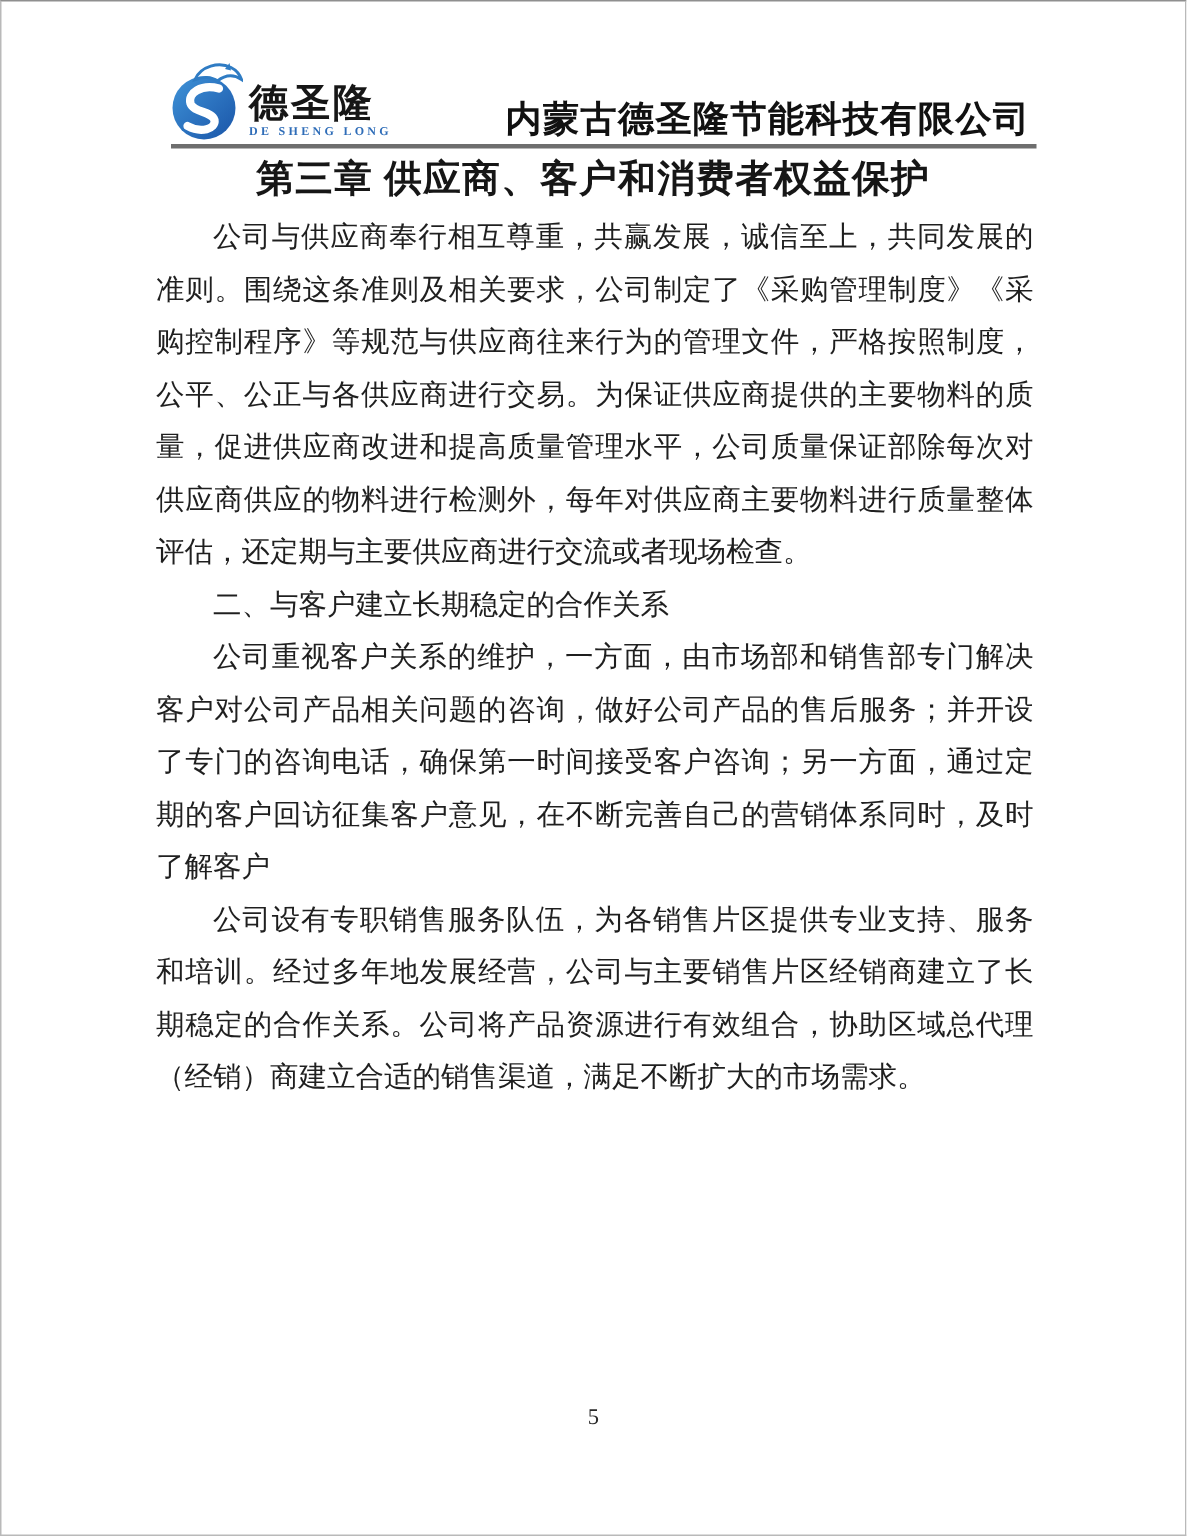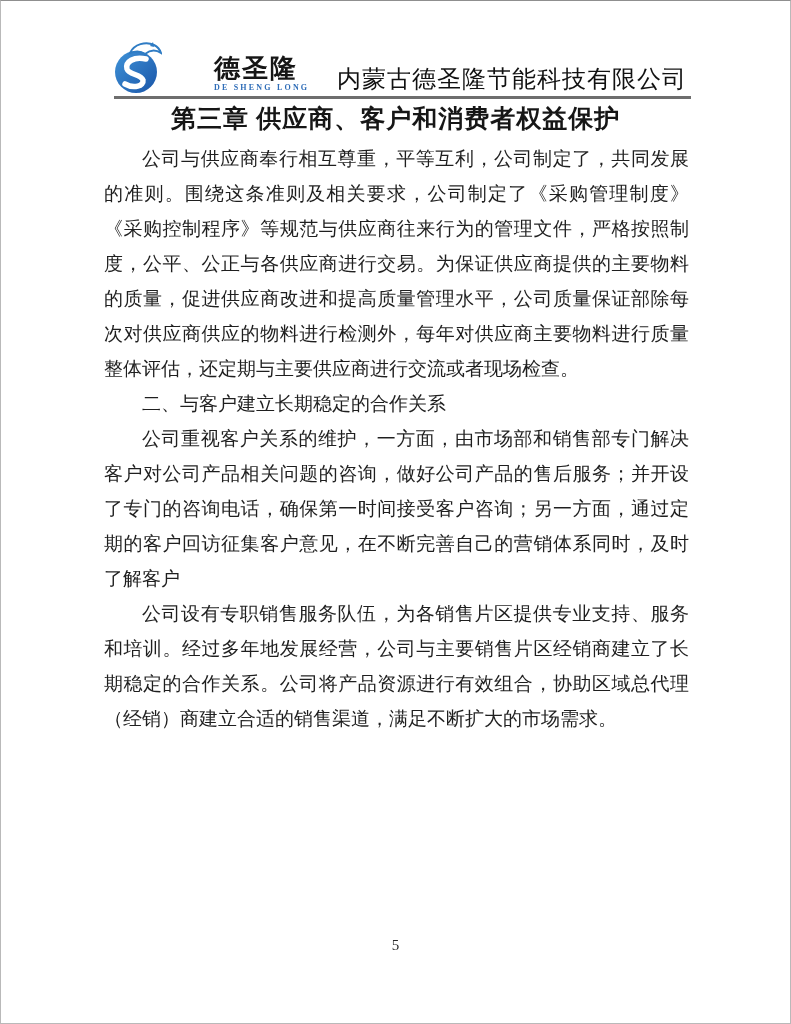--- a/index.html
+++ b/index.html
@@ -15,21 +15,20 @@
     color: #1f1f1f;
   }
 
   
   .logo-group {
     position: absolute;
     left: 113px;
     top: 40px;
     display: flex;
     align-items: flex-end;
-    gap: 48px;
   }
   .logo-mark { width: 48px; height: 54px; display: block; }
   .logo-text { margin-left: 4px; margin-bottom: 3px; }
   .logo-cn {
     font-family: "Liberation Sans", "DejaVu Sans", sans-serif;
     font-weight: bold;
     font-size: 26px;
     line-height: 26px;
     letter-spacing: 2px;
     color: #161616;
@@ -40,21 +39,21 @@
     font-size: 8px;
     letter-spacing: 2.2px;
     color: #2f6db8;
     margin-top: 2px;
   }
   .company-name {
     position: absolute;
     right: 103px;
     top: 62px;
     font-size: 24px;
-    font-weight: normal;
+    font-weight: bold;
     color: #111111;
     letter-spacing: 1px;
     white-space: nowrap;
   }
   .header-rule {
     position: absolute;
     left: 113px;
     top: 95px;
     width: 577px;
     height: 3px;
@@ -123,21 +122,21 @@
       <div class="logo-en">DE SHENG LONG</div>
     </div>
   </div>
 
   <div class="company-name">内蒙古德圣隆节能科技有限公司</div>
   <div class="header-rule"></div>
 
   <div class="doc-title">第三章 供应商、客户和消费者权益保护</div>
 
   <div class="doc-body">
-      <p class="para body">公司与供应商奉行相互尊重，平等互利，公司制定了，共同发展的准则。围绕这条准则及相关要求，公司制定了《采购管理制度》《采购控制程序》等规范与供应商往来行为的管理文件，严格按照制度，公平、公正与各供应商进行交易。为保证供应商提供的主要物料的质量，促进供应商改进和提高质量管理水平，公司质量保证部除每次对供应商供应的物料进行检测外，每年对供应商主要物料进行质量整体评估，还定期与主要供应商进行交流或者现场检查。</p>
+      <p class="para body">公司与供应商奉行相互尊重，共赢发展，诚信至上，共同发展的准则。围绕这条准则及相关要求，公司制定了《采购管理制度》《采购控制程序》等规范与供应商往来行为的管理文件，严格按照制度，公平、公正与各供应商进行交易。为保证供应商提供的主要物料的质量，促进供应商改进和提高质量管理水平，公司质量保证部除每次对供应商供应的物料进行检测外，每年对供应商主要物料进行质量整体评估，还定期与主要供应商进行交流或者现场检查。</p>
       <p class="para heading">二、与客户建立长期稳定的合作关系</p>
       <p class="para body">公司重视客户关系的维护，一方面，由市场部和销售部专门解决客户对公司产品相关问题的咨询，做好公司产品的售后服务；并开设了专门的咨询电话，确保第一时间接受客户咨询；另一方面，通过定期的客户回访征集客户意见，在不断完善自己的营销体系同时，及时了解客户</p>
       <p class="para body">公司设有专职销售服务队伍，为各销售片区提供专业支持、服务和培训。经过多年地发展经营，公司与主要销售片区经销商建立了长期稳定的合作关系。公司将产品资源进行有效组合，协助区域总代理（经销）商建立合适的销售渠道，满足不断扩大的市场需求。</p>
     </div>
 
   <div class="page-number">5</div>
 
 </div>
 
 </body></html>

